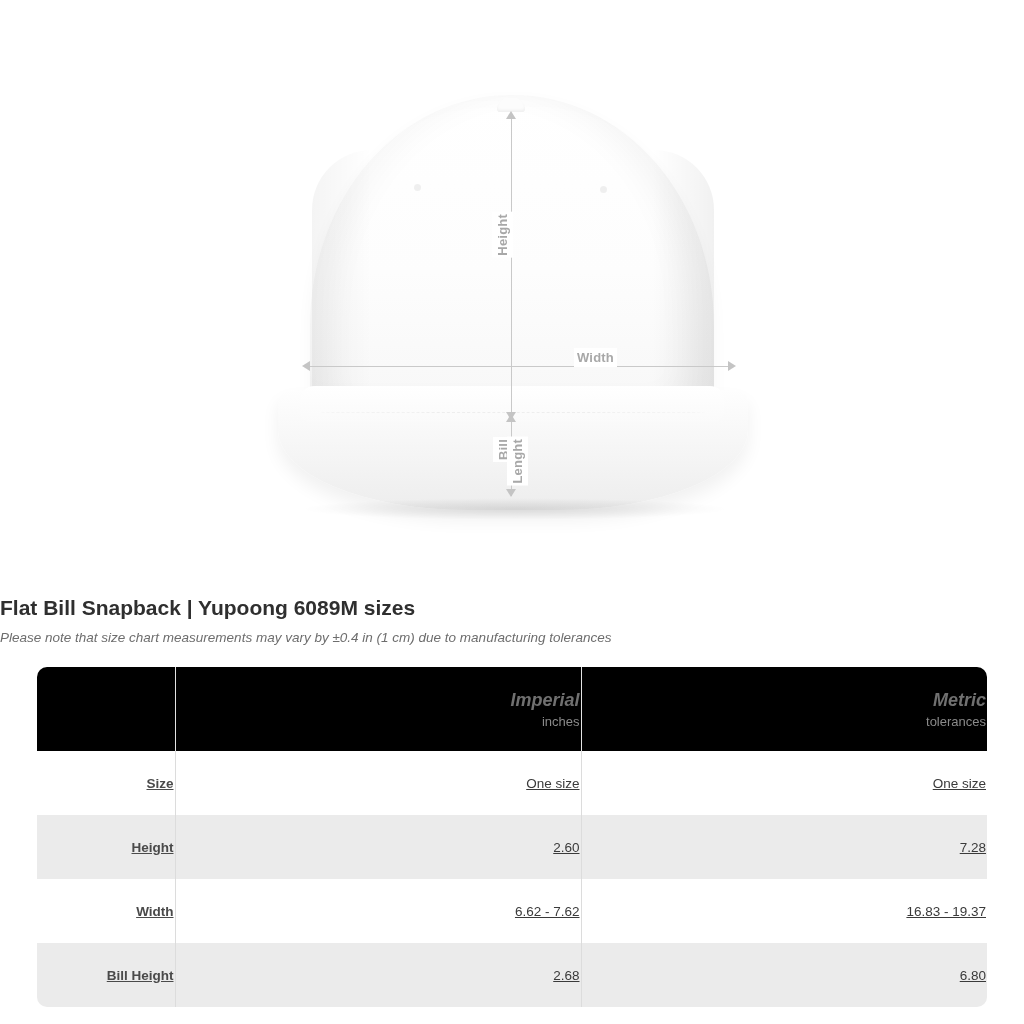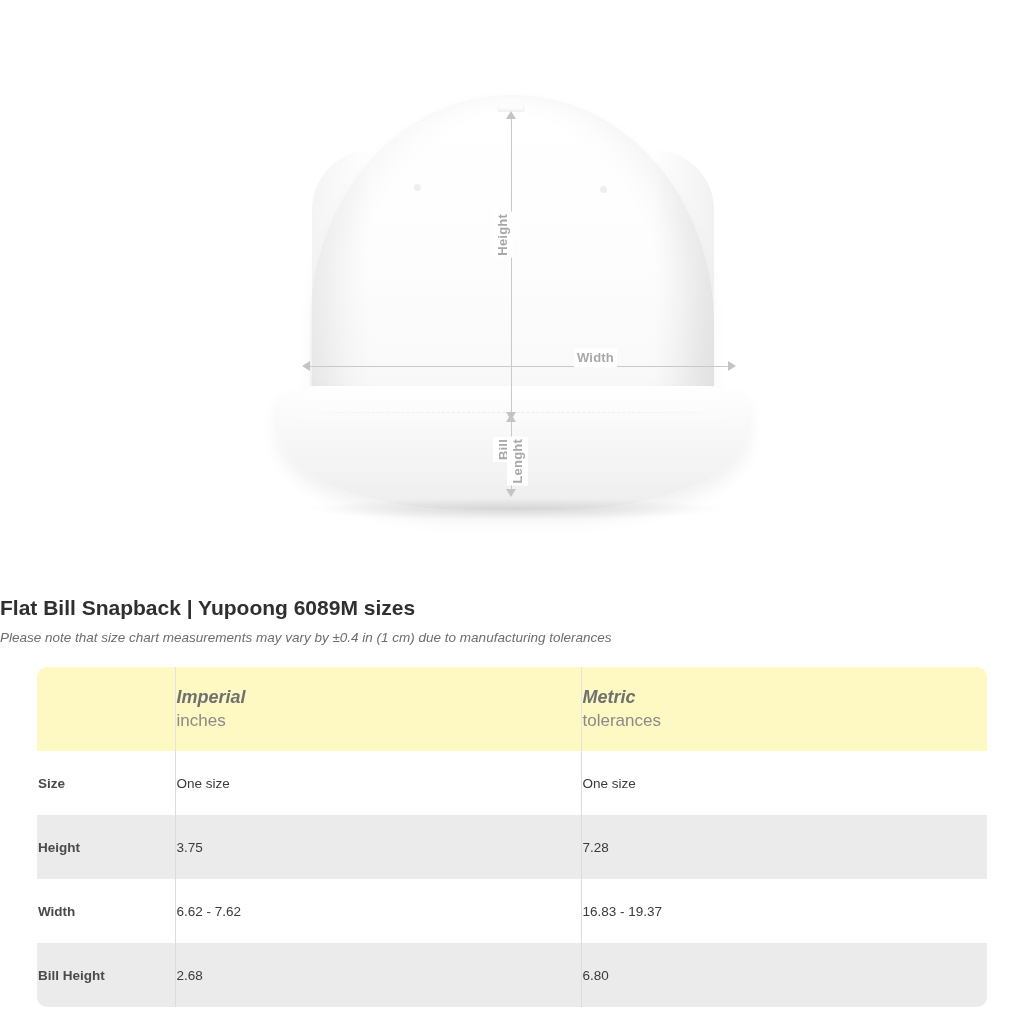--- a/index.html
+++ b/index.html
@@ -200,51 +200,52 @@
   .table-wrap {
     margin: 22px auto 0 auto;
     width: 950px;
   }
   table.size-table {
     width: 100%;
     border-collapse: collapse;
     table-layout: fixed;
   }
   table.size-table tr.head-row td {
-    background: #fef9c3;
+    background: #000000;
     height: 82px;
     vertical-align: middle;
-    text-align: left;
+    text-align: right;
   }
   table.size-table tr.head-row td.corner {
     border-top-left-radius: 10px;
   }
   table.size-table tr.head-row td.last {
     border-top-right-radius: 10px;
   }
   .unit-sys {
     font-size: 18px;
     font-weight: bold;
     font-style: italic;
     color: #707070;
   }
   .unit-sub {
-    font-size: 17px;
+    font-size: 13px;
     color: #8a8a8a;
     margin-top: 3px;
   }
   table.size-table td {
     border: none;
   }
   table.size-table tr.data-row td {
     height: 62px;
-    text-align: left;
+    text-align: right;
     font-size: 13.5px;
     color: #3a3a3a;
     vertical-align: middle;
+    text-decoration: underline;
   }
   table.size-table tr.data-row td.rowlabel {
     font-weight: bold;
     color: #4a4a4a;
     font-size: 13.5px;
   }
   tr.alt td { background: #ebebeb; }
   tr.plain td { background: #ffffff; }
   tr.last-row td.rowlabel { border-bottom-left-radius: 10px; }
   tr.last-row td.metric { border-bottom-right-radius: 10px; }
@@ -317,21 +318,21 @@
       </tr>
 
       <tr class="data-row plain">
         <td class="rowlabel">Size</td>
         <td class="col-sep">One size</td>
         <td class="col-sep metric">One size</td>
       </tr>
 
       <tr class="data-row alt">
         <td class="rowlabel">Height</td>
-        <td class="col-sep">3.75</td>
+        <td class="col-sep">2.60</td>
         <td class="col-sep metric">7.28</td>
       </tr>
 
       <tr class="data-row plain">
         <td class="rowlabel">Width</td>
         <td class="col-sep">6.62 - 7.62</td>
         <td class="col-sep metric">16.83 - 19.37</td>
       </tr>
 
       <tr class="data-row alt last-row">

